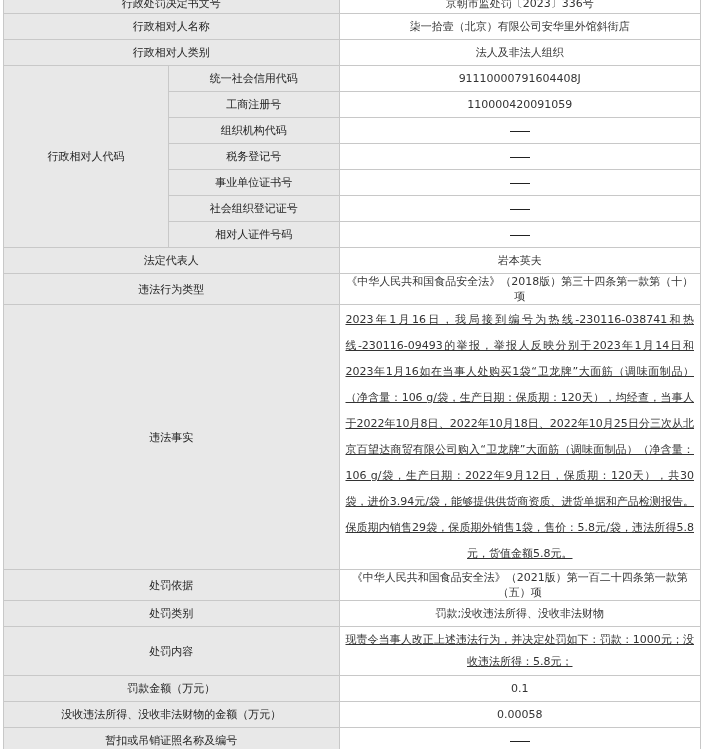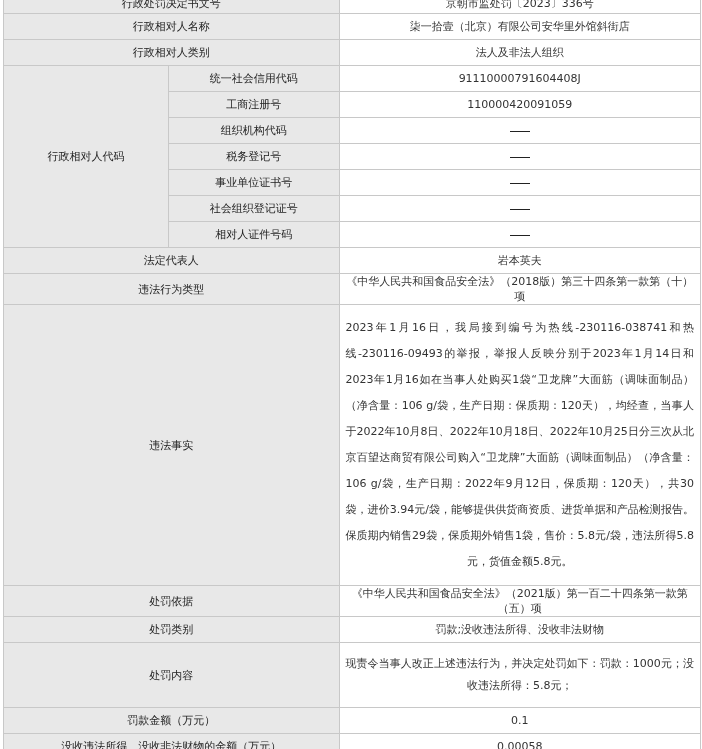--- a/index.html
+++ b/index.html
@@ -6,21 +6,21 @@
   body { width: 702px; height: 749px; overflow: hidden; position: relative;
          font-family: "DejaVu Sans", "Liberation Sans", sans-serif; font-size: 11px; color: #333; }
   table { border-collapse: collapse; position: absolute; left: 3px; top: -8px; width: 698px; table-layout: fixed; }
   td { border: 1px solid #c8c8c8; text-align: center; vertical-align: middle; padding: 0 6px; }
   td.label { background: #e8e8e8; color: #222; }
   td.value { background: #ffffff; color: #333; }
   .col1 { width: 159px; }
   .col2 { width: 164px; }
   .col3 { width: 348px; }
   .dash { display: inline-block; width: 20px; border-top: 1px solid #222; vertical-align: middle; height: 0; }
-  .para { text-align: justify; text-align-last: center; line-height: 26px; padding: 10px 6px; }
+  .para { text-align: justify; text-align-last: center; line-height: 26px; padding: 2px 6px; text-decoration: underline; }
 </style>
 </head>
 <body>
 
 <table>
   <colgroup>
       <col class="col1">
       <col class="col2">
       <col class="col3">
     </colgroup>

